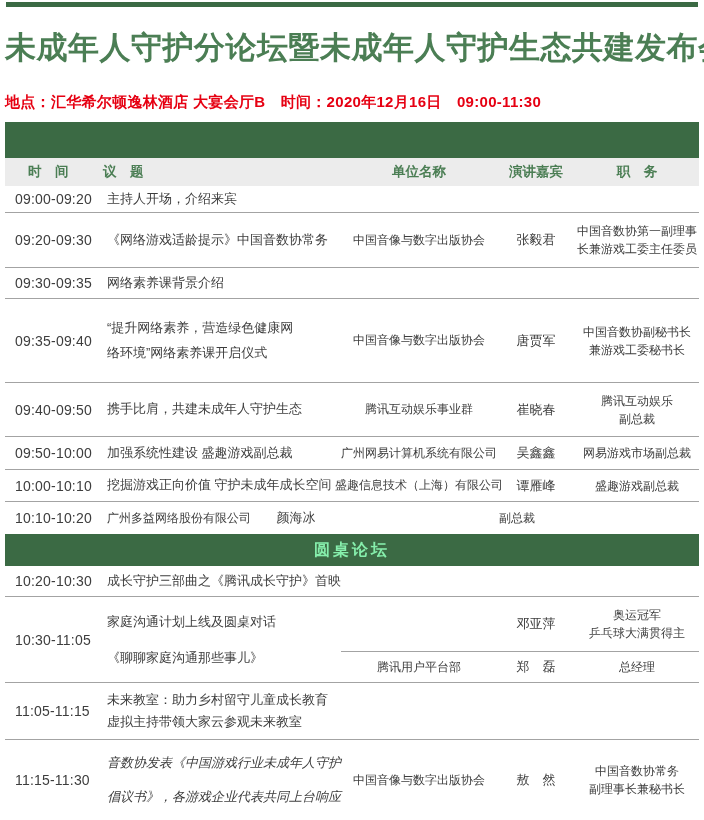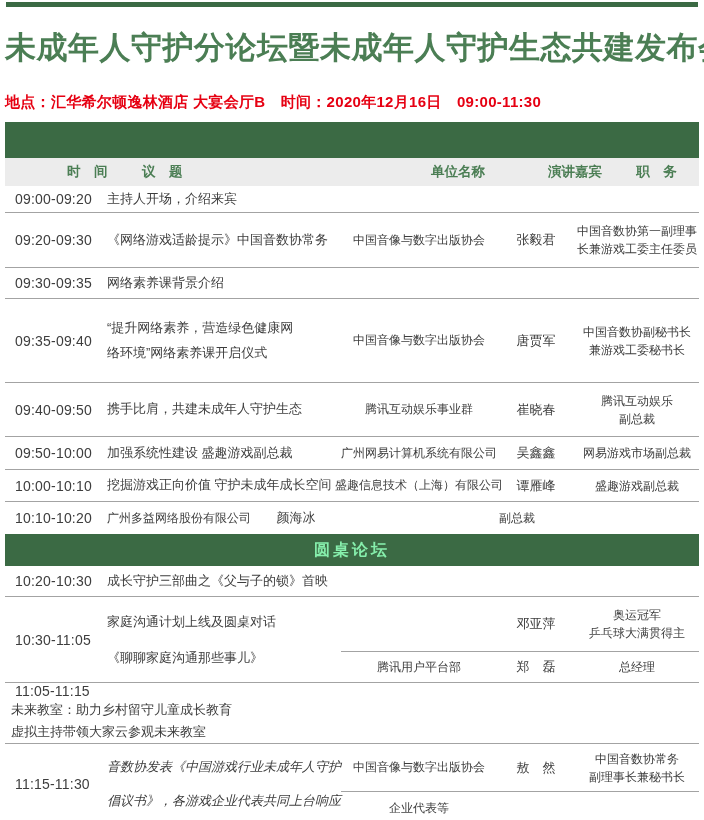--- a/index.html
+++ b/index.html
@@ -24,21 +24,21 @@
   .bar.top { height: 36px; margin-top: 10px; }
   .bar.section {
     height: 32px; display: flex; align-items: center; justify-content: center;
     color: #86efac; font-size: 16px; font-weight: bold; letter-spacing: 3px;
   }
   .thead {
     display: flex; align-items: center; height: 28px;
     background: var(--header-bg, #ececec);
     color: var(--brand-green, #4b7e54); font-weight: bold; font-size: 13.5px;
   }
-  .h-time  { width: 96px; padding-left: 23px; margin-left: 39px; }
+  .h-time  { width: 96px; padding-left: 23px; }
   .h-topic { width: 240px; padding-left: 2px; }
   .h-org   { width: 156px; text-align: center; }
   .h-spk   { width: 78px;  text-align: center; }
   .h-title { flex: 1;      text-align: center; }
 
   .row { display: flex; align-items: stretch; border-bottom: 1px solid #a3a3a3; }
   .rows .row:last-child { border-bottom: none; }
   .c-time {
     width: 96px; padding-left: 10px; font-size: 14px;
     display: flex; align-items: center; letter-spacing: 0.2px;
@@ -154,59 +154,54 @@
           </div>
         </div>
       </div>
     </div>
   <div class="bar section">
     <span>圆桌论坛</span>
   </div>
   <div class="rows" id="rows-b">
       <div class="row" style="min-height: 31px;">
         <div class="c-time">10:20-10:30</div>
-        <div class="c-topic">成长守护三部曲之《父与子的锁》首映</div>
+        <div class="c-topic">成长守护三部曲之《腾讯成长守护》首映</div>
         <div class="c-right"></div>
       </div>
       <div class="row" style="min-height: 85px;">
         <div class="c-time">10:30-11:05</div>
         <div class="c-topic" style="line-height: 2.75;">家庭沟通计划上线及圆桌对话
 《聊聊家庭沟通那些事儿》</div>
         <div class="c-right">
           <div class="entry" style="min-height: 54px;">
             <div class="c-org"></div>
             <div class="c-spk">邓亚萍</div>
             <div class="c-title">奥运冠军
 乒乓球大满贯得主</div>
           </div>
           <div class="entry" style="min-height: 31px;">
             <div class="c-org">腾讯用户平台部</div>
             <div class="c-spk">郑　磊</div>
             <div class="c-title">总经理</div>
           </div>
         </div>
       </div>
-      <div class="row" style="min-height: 57px; flex-direction: column;">
+      <div class="row" style="min-height: 57px;">
         <div class="c-time">11:05-11:15</div>
         <div class="c-topic" style="line-height: 1.7;">未来教室：助力乡村留守儿童成长教育
 虚拟主持带领大家云参观未来教室</div>
         <div class="c-right"></div>
       </div>
       <div class="row" style="min-height: 80px;">
         <div class="c-time">11:15-11:30</div>
         <div class="c-topic" style="line-height: 2.6; font-style: italic;">音数协发表《中国游戏行业未成年人守护
 倡议书》，各游戏企业代表共同上台响应</div>
         <div class="c-right">
           <div class="entry" style="min-height: 47px;">
             <div class="c-org">中国音像与数字出版协会</div>
             <div class="c-spk">敖　然</div>
             <div class="c-title">中国音数协常务
 副理事长兼秘书长</div>
           </div>
-          <div class="entry" style="min-height: 33px;">
-            <div class="c-org">企业代表等</div>
-            <div class="c-spk"></div>
-            <div class="c-title"></div>
-          </div>
         </div>
       </div>
     </div>
 </div>
 
 </body></html>

